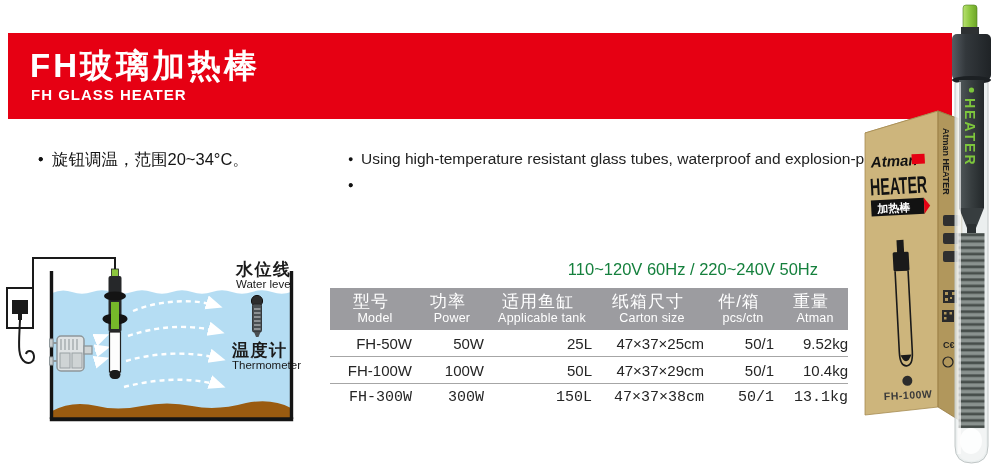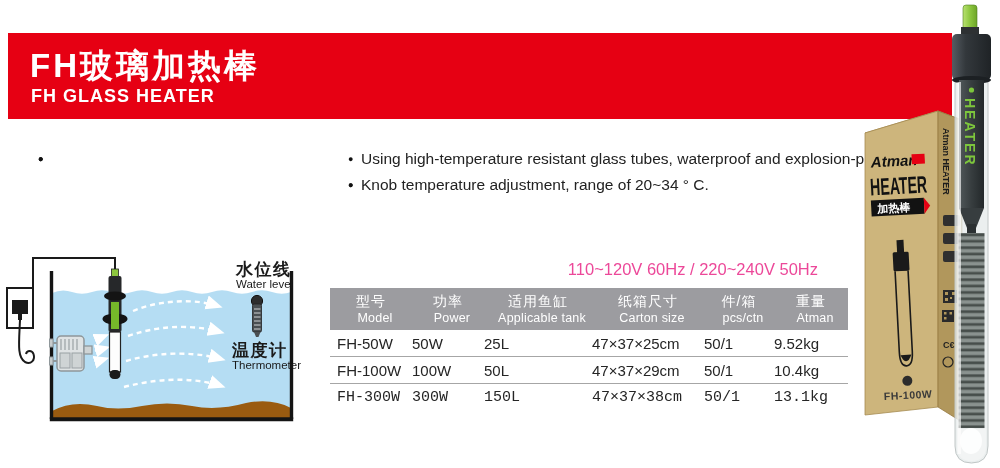--- a/index.html
+++ b/index.html
@@ -2,65 +2,65 @@
 <html><head>
 <meta charset="utf-8">
 <style>
   html,body{margin:0;padding:0;background:#fff;}
   .page{position:relative;width:1000px;height:468px;overflow:hidden;background:#fff;
         font-family:"Liberation Sans","DejaVu Sans",sans-serif;color:#1a1a1a;}
 
   
   .banner{position:absolute;left:8px;top:33px;width:944px;height:86px;background:#e60013;z-index:1;}
   .banner .zh{position:absolute;left:22px;top:11px;font-size:33px;font-weight:700;color:#fff;letter-spacing:3px;}
-  .banner .en{position:absolute;left:23px;top:53px;font-size:18px;font-weight:700;color:#fff;letter-spacing:1px;text-align:center;}
+  .banner .en{position:absolute;left:23px;top:53px;font-size:15px;font-weight:700;color:#fff;letter-spacing:1px;text-align:center;}
   .feats-zh{position:absolute;left:38px;top:144px;width:305px;z-index:2;}
   .feats-zh .li{position:relative;padding-left:14px;font-size:16.5px;line-height:30px;color:#151515;white-space:nowrap;}
   .feats-en{position:absolute;left:348px;top:146px;width:525px;z-index:2;}
   .feats-en .li{position:relative;padding-left:13px;font-size:15.5px;line-height:26px;color:#222;white-space:nowrap;}
   .dot{position:absolute;left:0;top:0;font-size:9px;line-height:inherit;color:#111;}
 
   
   .voltage{position:absolute;left:455px;top:260px;width:363px;text-align:right;
-           font-size:16.5px;color:#ec4899;z-index:2;white-space:nowrap;}
+           font-size:16.5px;color:#15803d;z-index:2;white-space:nowrap;}
 
   
   .spec{position:absolute;left:330px;top:288px;width:518px;z-index:2;border-collapse:collapse;table-layout:fixed;}
   .spec th{background:#9c9ca0;color:#fff;font-weight:400;padding:4px 0 5px;vertical-align:middle;}
-  .spec th .h-zh{display:block;font-size:14px;line-height:19px;letter-spacing:1px;}
+  .spec th .h-zh{display:block;font-size:17px;line-height:19px;letter-spacing:1px;}
   .spec th .h-en{display:block;font-size:12.5px;line-height:14px;letter-spacing:0.2px;padding-left:8px;}
-  .spec td{font-size:15px;color:#252525;text-align:left;height:26px;padding:0;}
-  .spec td.model{text-align:left;padding-left:7px;margin-left:36px;}
+  .spec td{font-size:15px;color:#252525;text-align:right;height:26px;padding:0;}
+  .spec td.model{text-align:right;padding-left:7px;margin-left:36px;}
   .spec tbody tr{border-bottom:1.5px solid #a6a6a6;}
   .spec tbody tr:last-child{border-bottom:none;font-family:Liberation Mono, monospace;}
 
   
   .diagram{position:absolute;left:0;top:240px;width:320px;height:228px;z-index:2;}
   .product{position:absolute;left:855px;top:0;width:145px;height:468px;z-index:5;}
 </style>
 </head>
 <body>
 
 <div class="page">
 
   <div class="banner">
     <div class="zh">FH玻璃加热棒</div>
     <div class="en">FH GLASS HEATER</div>
   </div>
 
   <div class="feats-zh">
     <div class="li"><span class="dot">●</span></div>
     <div class="li"><span class="dot">●</span></div>
-    <div class="li"><span class="dot">●</span></div>
+    <div class="li"><span class="dot">●</span><span>旋钮调温，范围20~34°C。</span></div>
   </div>
 
   <div class="feats-en">
     <div class="li"><span class="dot">●</span><span>Using high-temperature resistant glass tubes, waterproof and explosion-proof.</span></div>
     <div class="li"><span class="dot">●</span></div>
-    <div class="li"><span class="dot">●</span><span>Knob temperature adjustment, range of 20~34 ° C.</span></div>
+    <div class="li"><span class="dot">●</span></div>
   </div>
 
   <div class="voltage">110~120V 60Hz / 220~240V 50Hz</div>
 
   <table class="spec">
     <colgroup>
       <col style="width:82px">
         <col style="width:72px">
         <col style="width:108px">
       <col style="width:112px">

